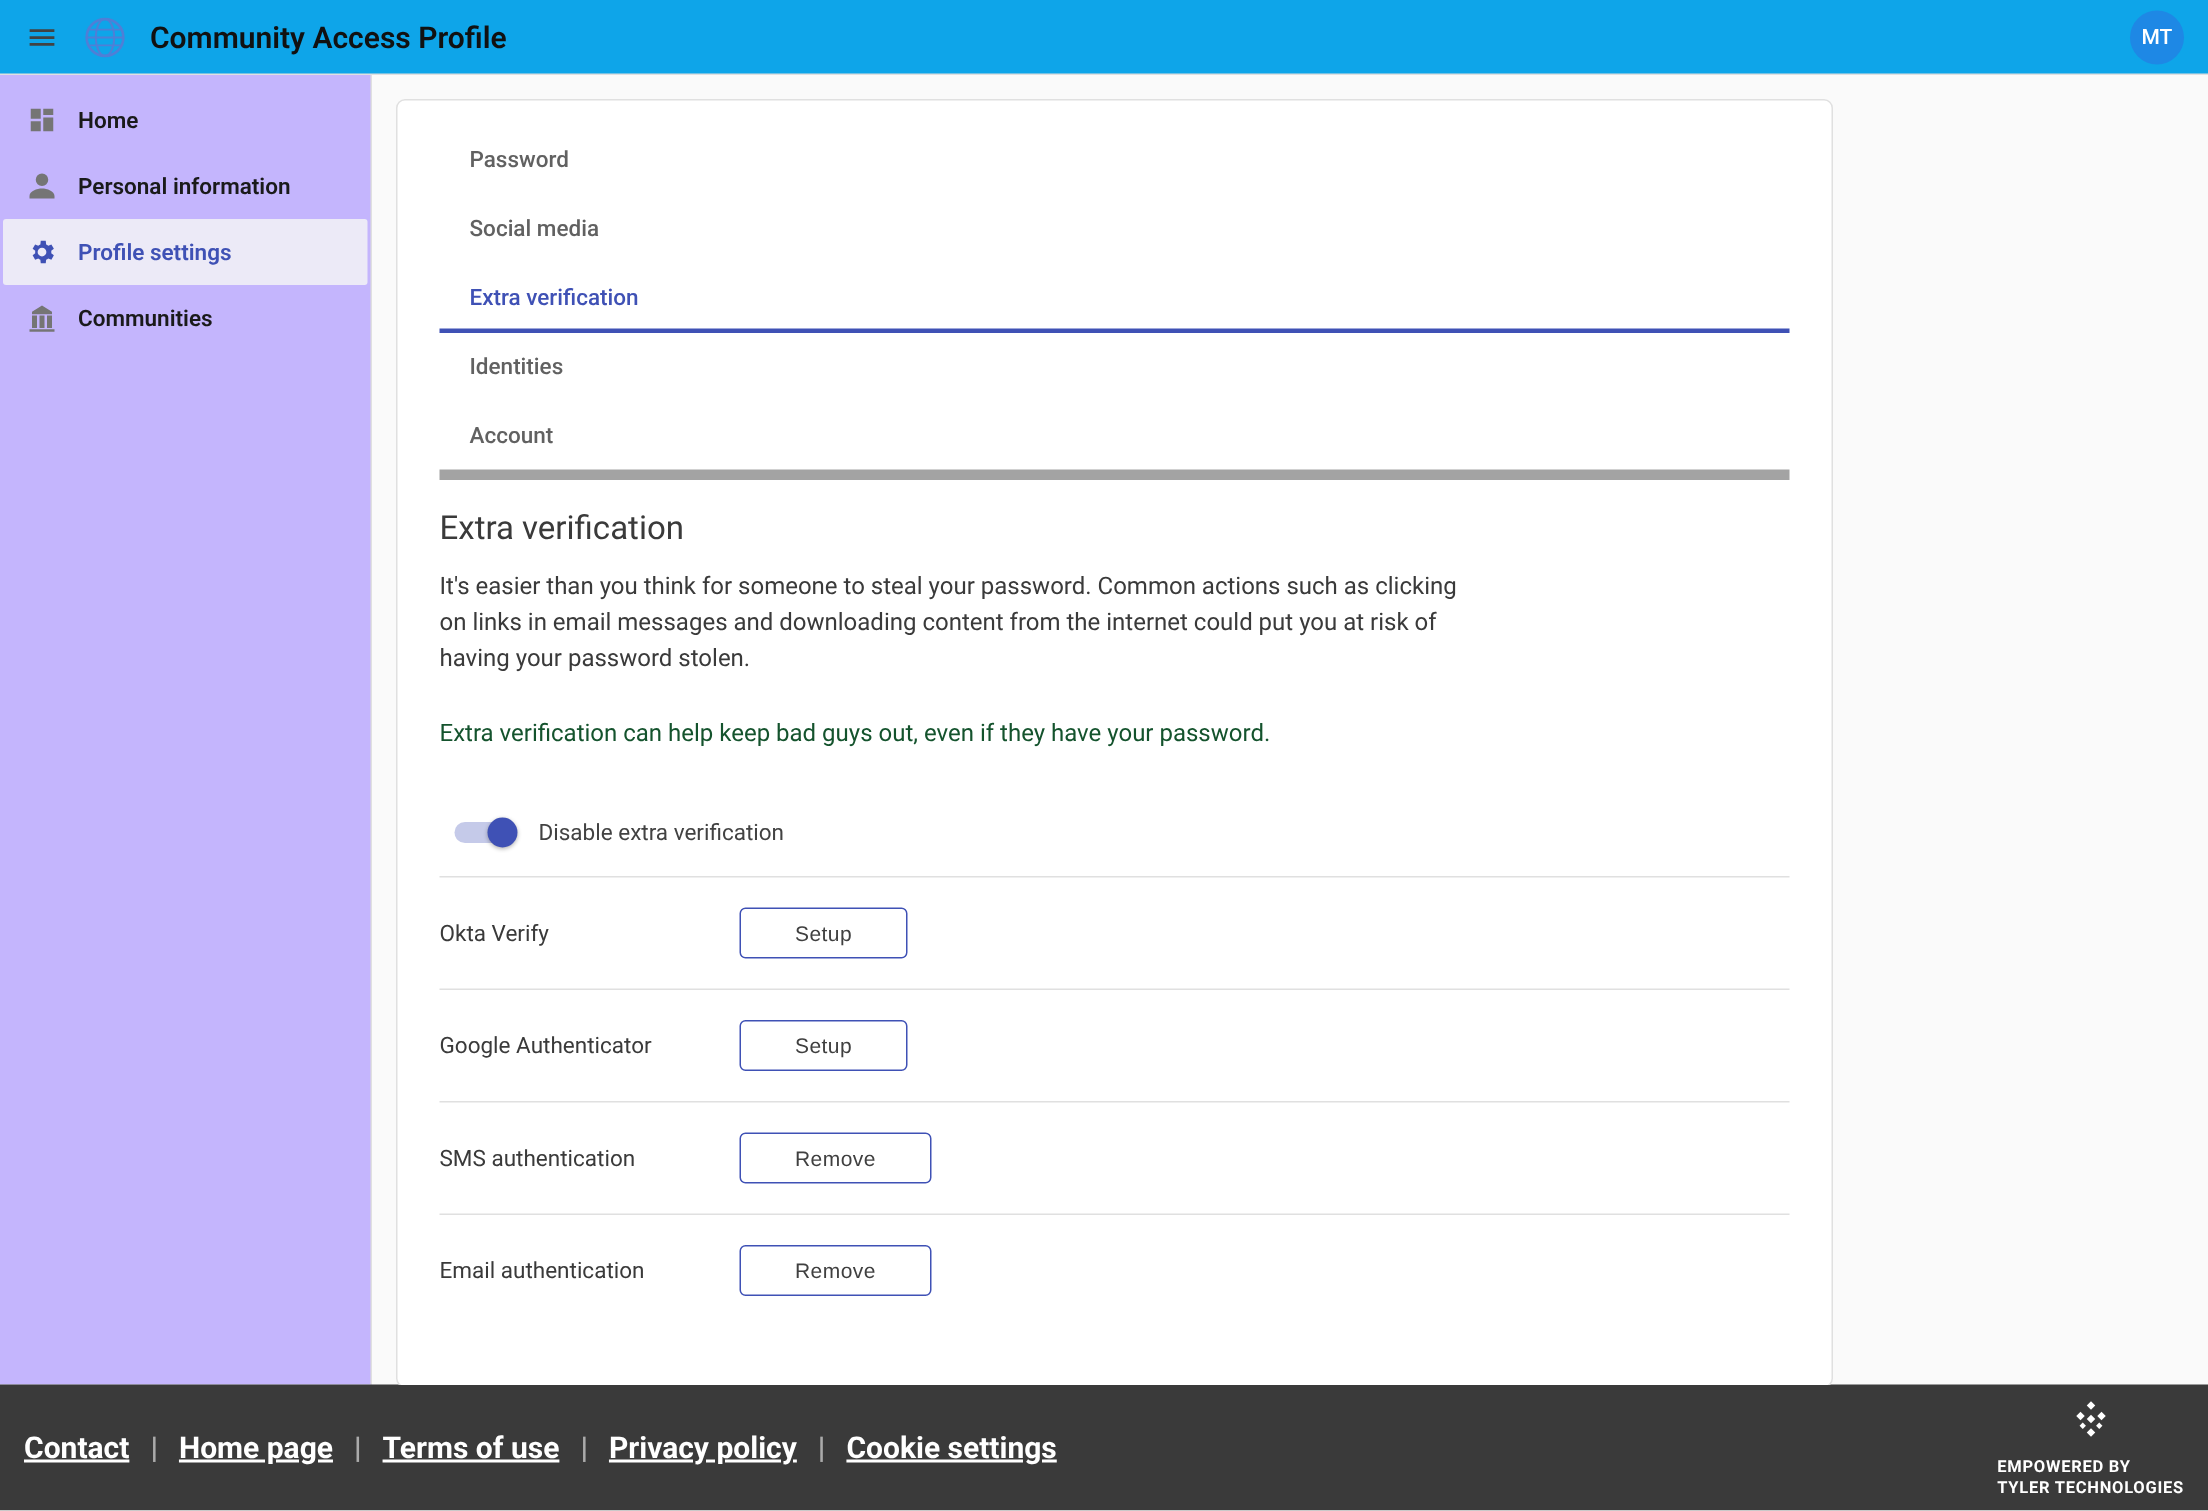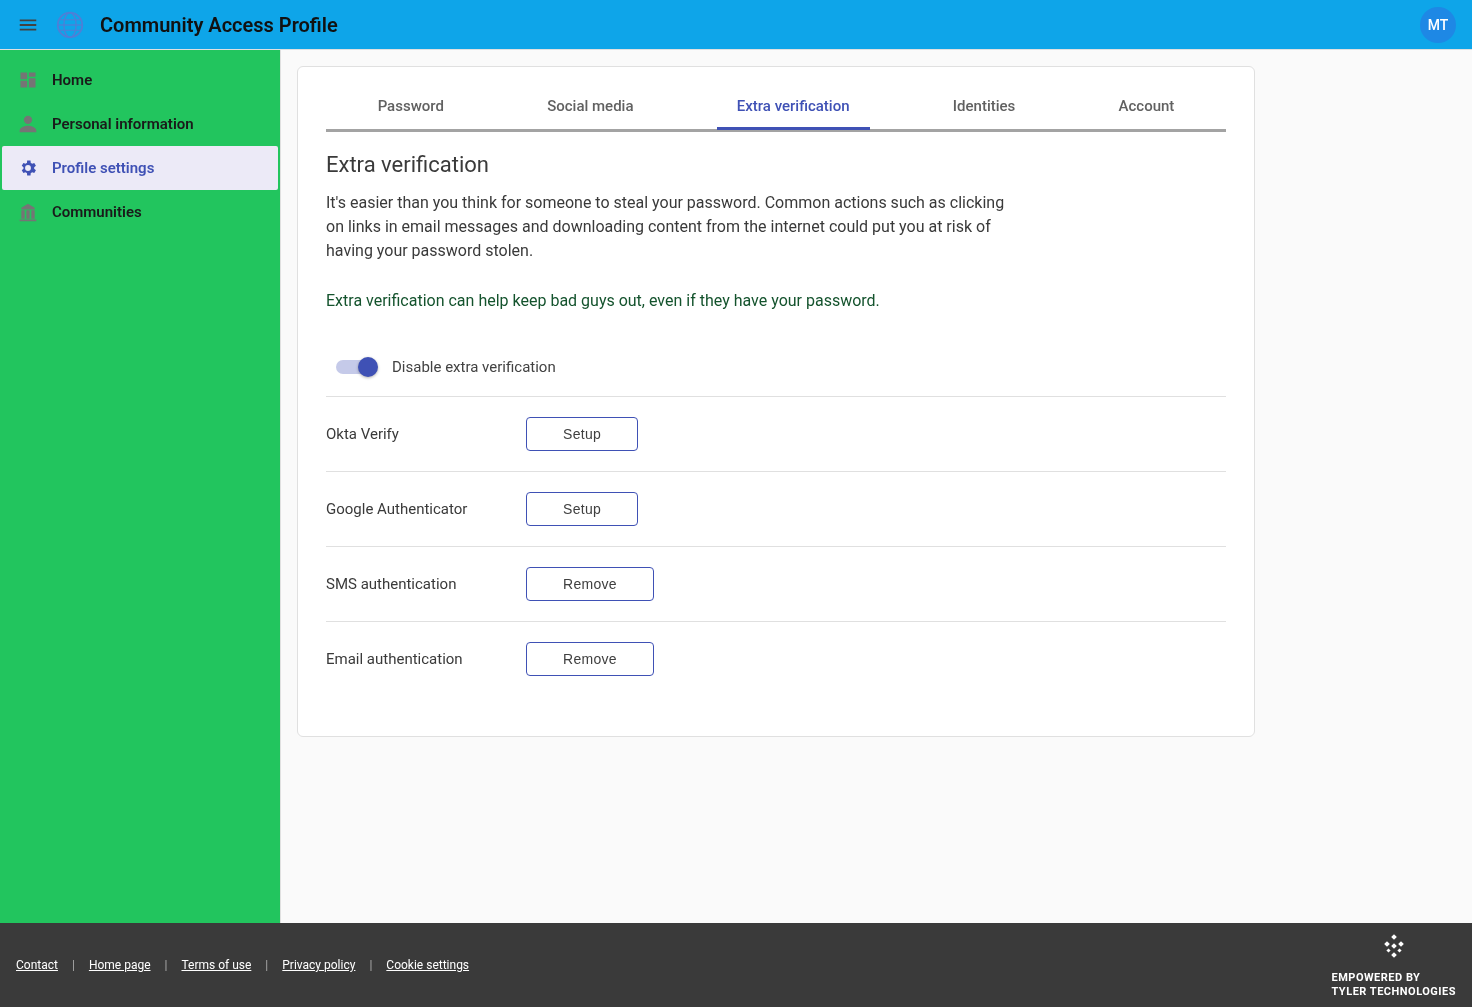--- a/index.html
+++ b/index.html
@@ -49,22 +49,22 @@
       position: absolute;
       right: 16px;
       cursor: pointer;
     }
     
     .layout {
       display: flex;
       height: calc(100% - 50px - 84px); 
     }
     .sidebar {
-      width: 281px;
-      background: #22c55e;
+      width: 248px;
+      background: #c4b5fd;
       border-right: 1px solid #e0e0e0;
       padding-top: 8px;
       flex-shrink: 0;
     }
     .side-item {
       display: flex;
       align-items: center;
       height: 44px;
       padding: 0 12px;
       font-size: 15px;
@@ -95,21 +95,22 @@
     .card {
       background: #fff;
       border: 1px solid #e0e0e0;
       border-radius: 6px;
       width: 958px;
       padding: 16px 28px 40px;
     }
     .tabs {
       display: flex;
       justify-content: space-around;
-      border-bottom: 3px solid #a3a3a3;
+      border-bottom: 7px solid #a3a3a3;
+      flex-direction: column;
     }
     .tab {
       padding: 14px 20px;
       font-size: 15px;
       font-weight: 500;
       color: #616161;
       cursor: pointer;
       position: relative;
     }
     .tab.active {
@@ -204,21 +205,22 @@
       height: 84px;
       background: #3a3a3a;
       color: #fff;
       display: flex;
       align-items: center;
       padding: 0 16px;
     }
     .footer-links {
       display: flex;
       gap: 14px;
-      font-size: 12px;
+      font-size: 20px;
+      font-weight: bold;
     }
     .footer-links a {
       color: #fff;
       text-decoration: underline;
       cursor: pointer;
     }
     .footer-links .sep {
       color: #aaa;
       text-decoration: none;
     }

